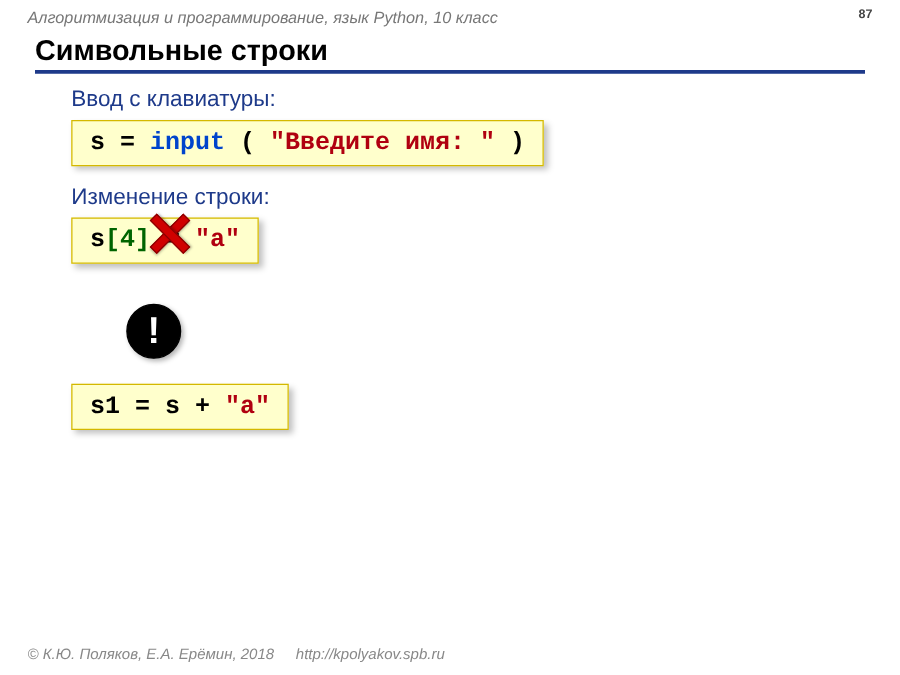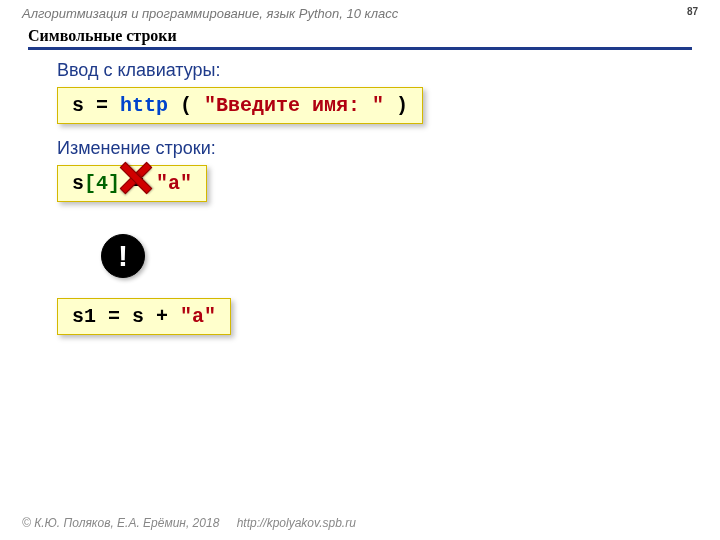--- a/index.html
+++ b/index.html
@@ -10,25 +10,24 @@
     position: relative;
     overflow: hidden;
   }
   .header {
     display: flex; justify-content: space-between;
     padding: 6px 22px 2px 22px;
     font-style: italic; font-size: 13px; color: #777;
   }
   .page-num { font-weight: bold; font-style: normal; color: #444; font-size: 10px;}
   .title {
-    font-size: 16px; font-weight: bold; color: #000;
+    font-size: 23px; font-weight: bold; color: #000;
     margin: 4px 28px 2px 28px;
     border-bottom: 3px solid #1e3a8a;
     padding-bottom: 2px;
-    font-family: Liberation Serif, serif;
   }
   .content { padding: 8px 38px 0 57px; }
   .section-label {
     font-size: 18px; color: #1e3a8a; margin-bottom: 6px;
   }
   .codebox {
     display: inline-block;
     background: #ffffcc;
     border: 1px solid #d4b800;
     padding: 6px 14px;
@@ -88,21 +87,21 @@
 <div class="header">
   <span>Алгоритмизация и программирование, язык Python, 10 класс</span>
   <span class="page-num">87</span>
 </div>
 
 <div class="title">Символьные строки</div>
 
 <div class="content">
 
   <div class="section-label">Ввод с клавиатуры:</div>
-  <div class="codebox"><span class="kw-black">s</span><span class="kw-black"> = </span><span class="kw-blue">http</span><span class="kw-black"> ( </span><span class="kw-red">"Введите имя: "</span><span class="kw-black"> )</span></div>
+  <div class="codebox"><span class="kw-black">s</span><span class="kw-black"> = </span><span class="kw-blue">input</span><span class="kw-black"> ( </span><span class="kw-red">"Введите имя: "</span><span class="kw-black"> )</span></div>
 
   <div class="section-label">Изменение строки:</div>
   <div class="red-x-wrap">
     <div class="codebox"><span class="kw-black">s</span><span class="kw-green">[</span><span class="kw-green">4</span><span class="kw-green">]</span><span class="kw-black"> = </span><span class="kw-red">"a"</span></div>
     <div class="red-x"></div>
   </div>
 
   <div class="callout">
     <div class="bang">!</div>
   </div>

